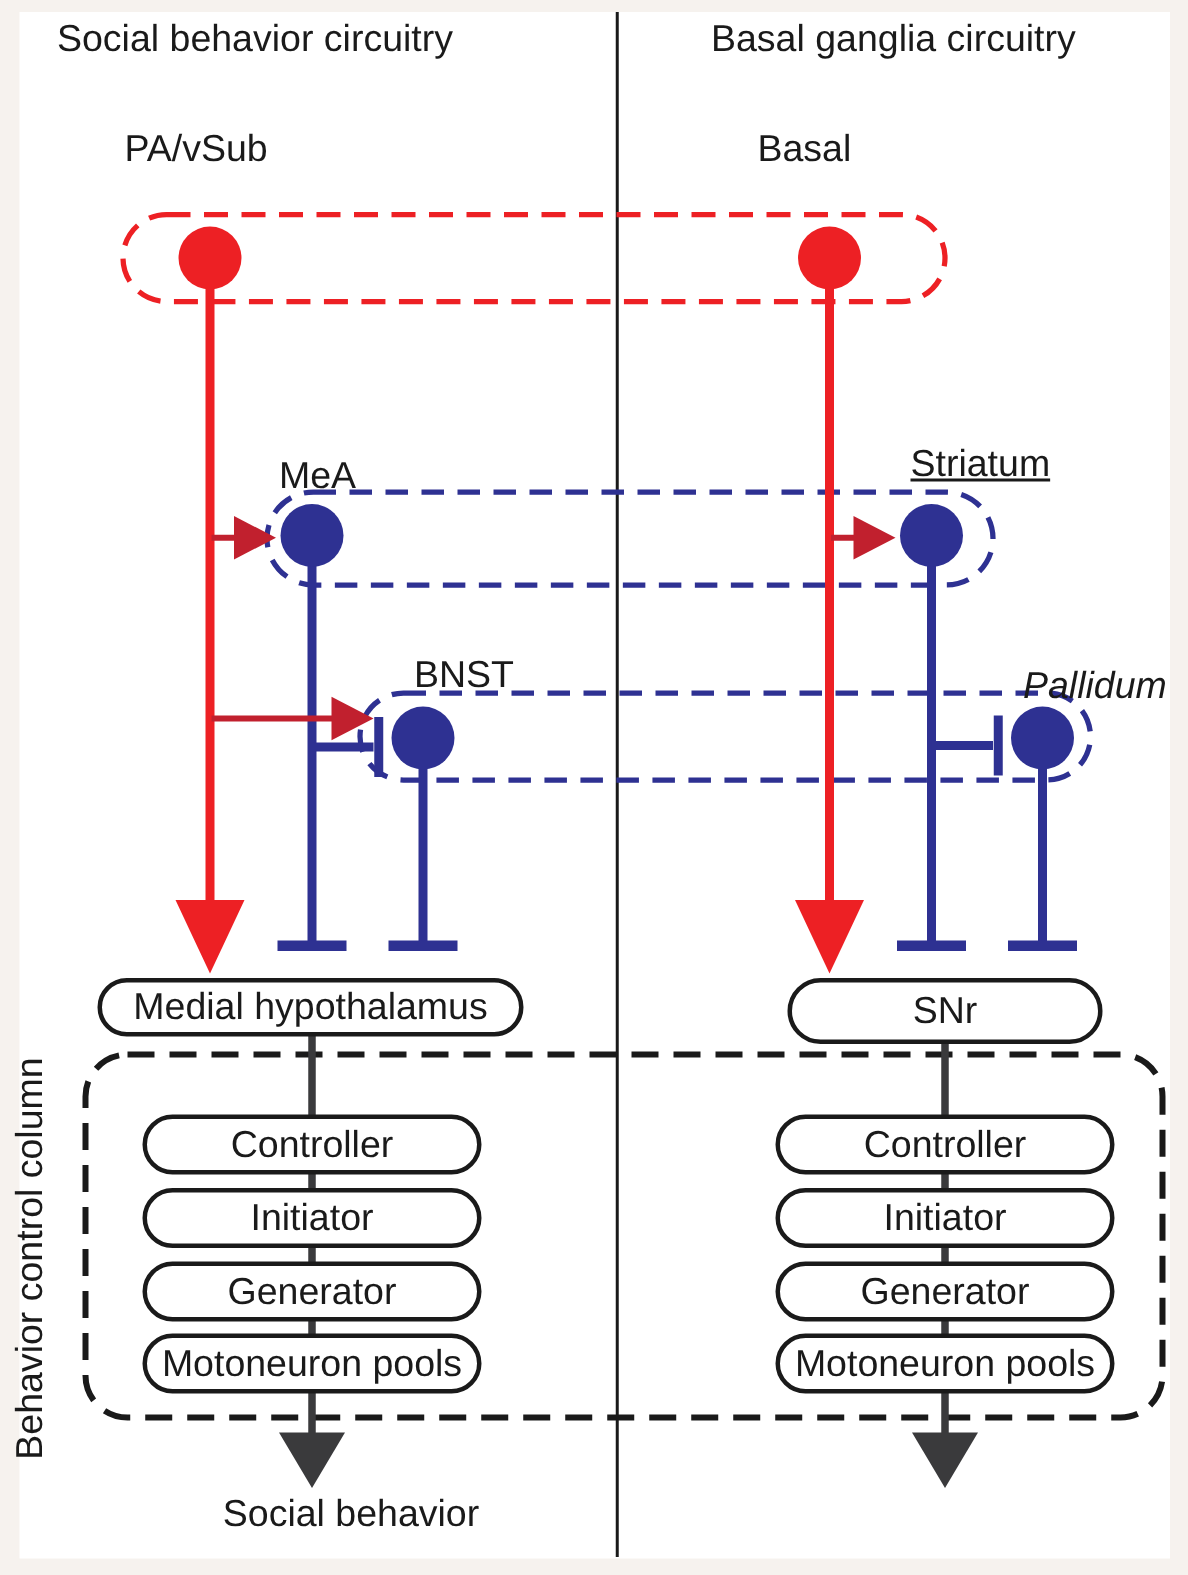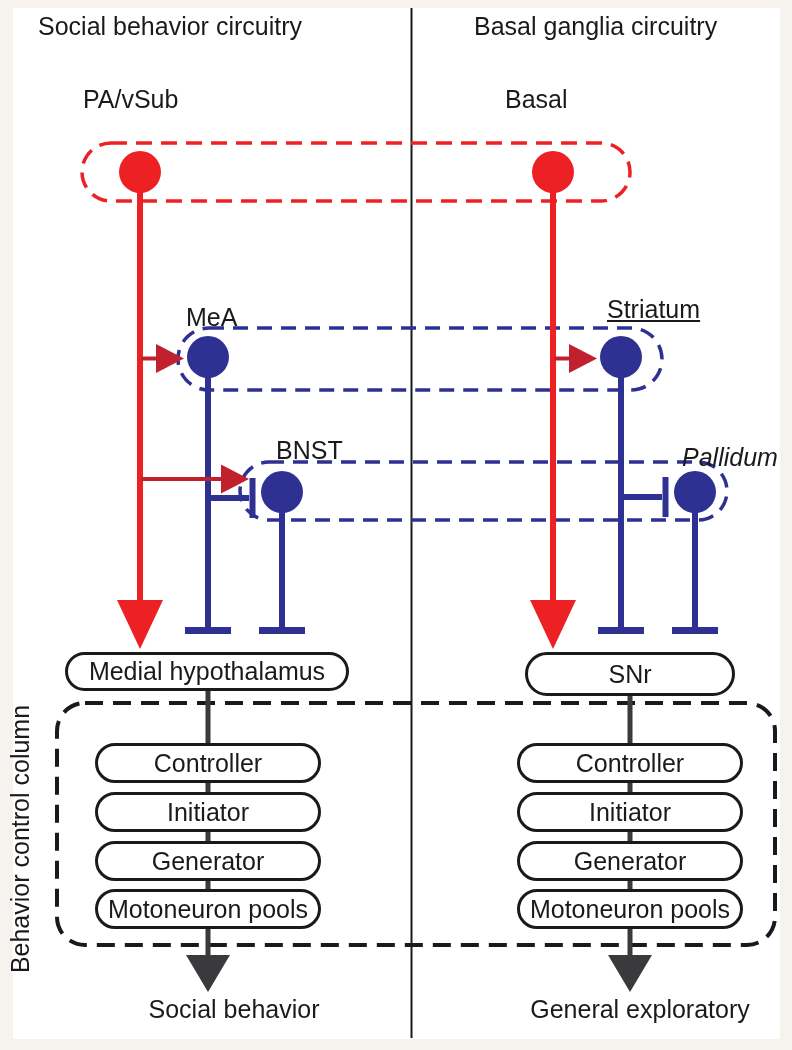--- a/index.html
+++ b/index.html
@@ -167,17 +167,16 @@
     <div class="lbl" style="left:83px;top:86px;text-align:center;">PA/vSub</div>
     <div class="lbl" style="left:505px;top:86px;">Basal</div>
 
     <div class="lbl" style="left:186px;top:304px;">MeA</div>
     <div class="lbl" style="left:607px;top:296px;text-decoration:underline;">Striatum</div>
 
     <div class="lbl" style="left:276px;top:437px;">BNST</div>
     <div class="lbl" style="left:682px;top:444px;font-style:italic;">Pallidum</div>
 
     <div class="lbl center" style="left:212px;top:996px;margin-left:22px;">Social behavior</div>
-    <div class="lbl center" style="left:640px;top:996px;">General exploratory</div>
 
     <div class="rot">Behavior control column</div>
   </div>
 </div>
 
 </body></html>

